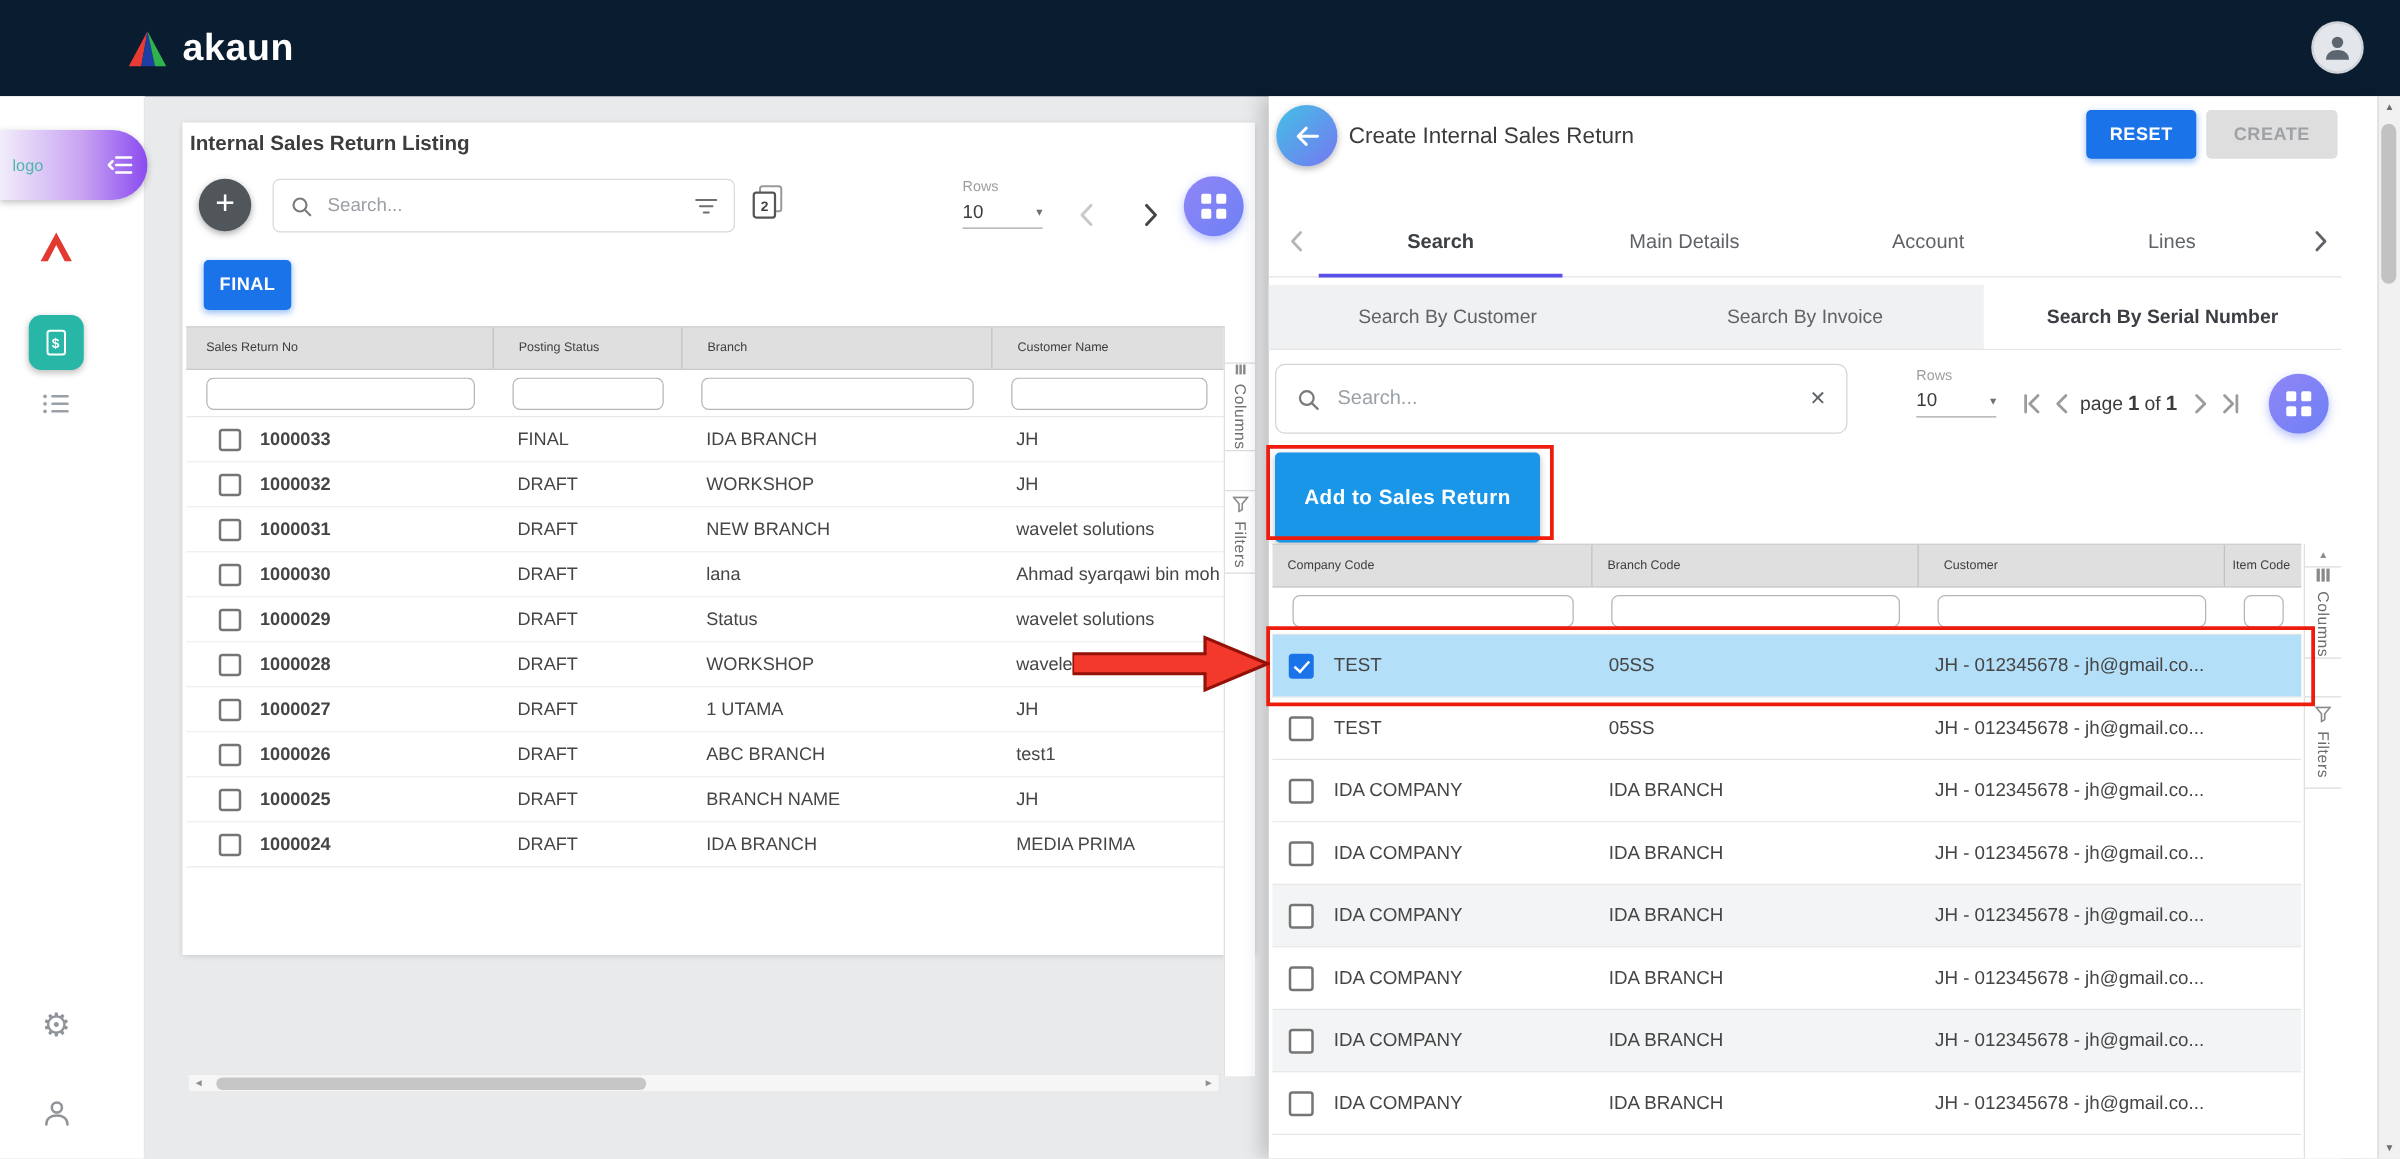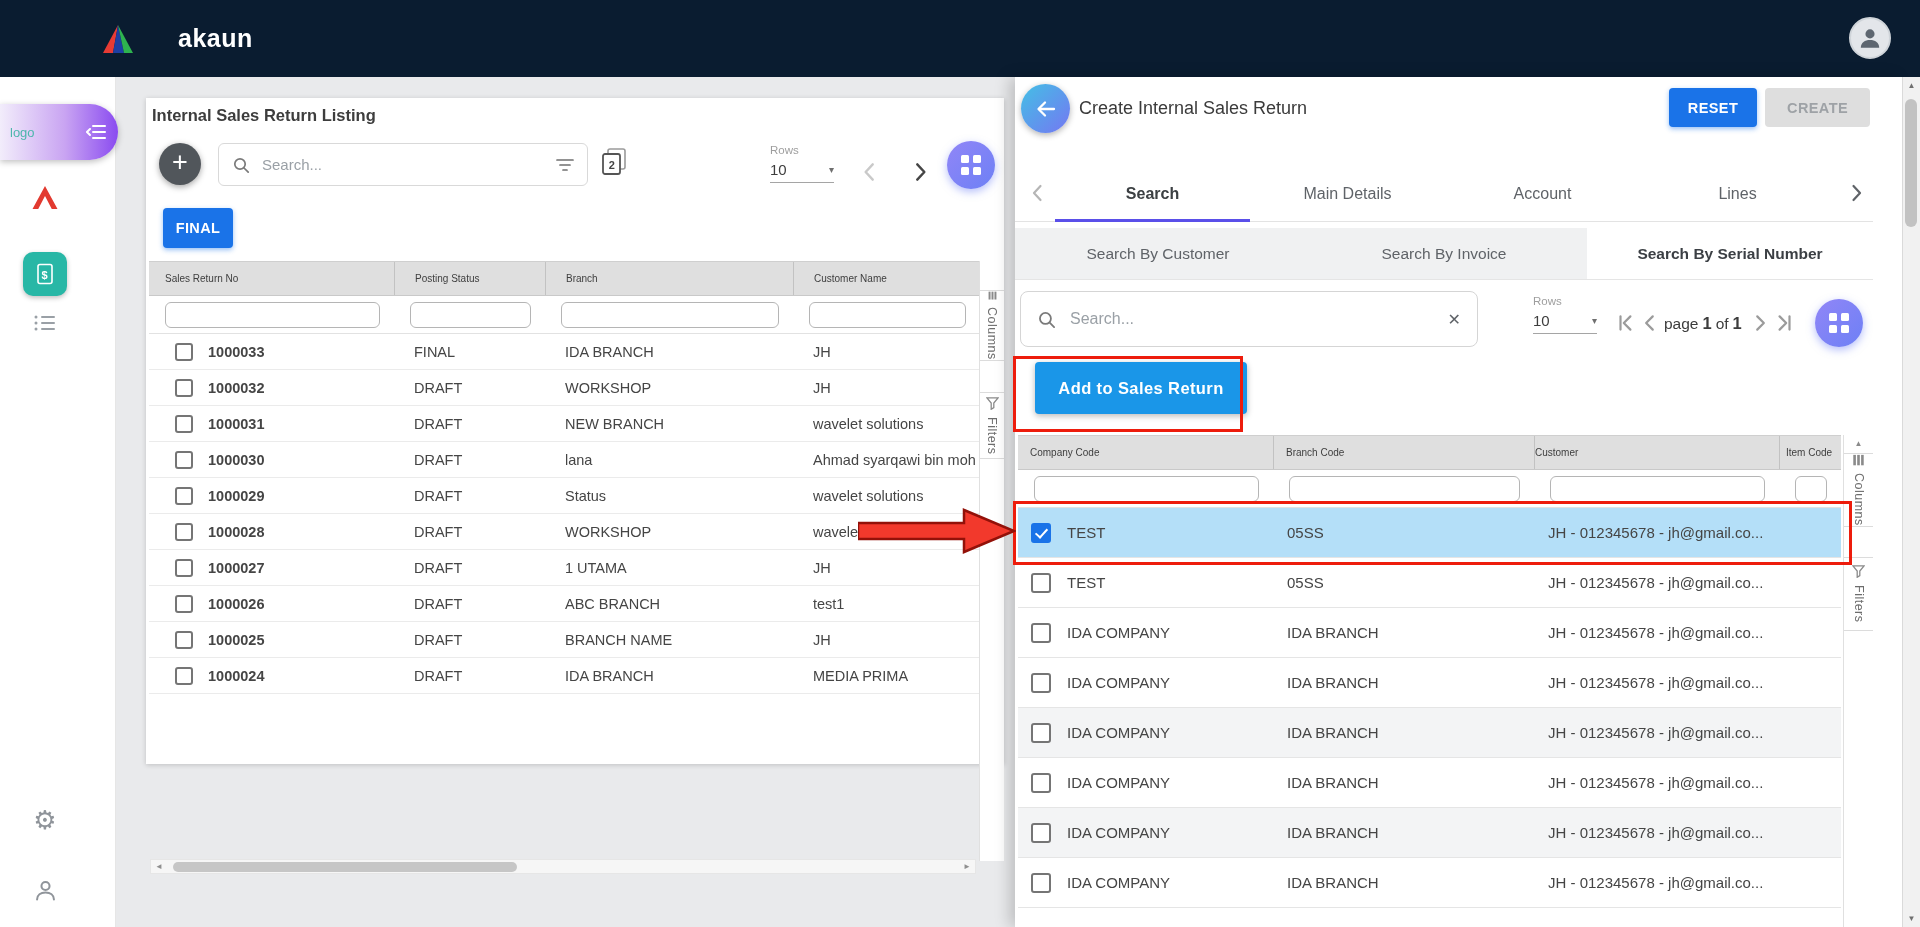--- a/index.html
+++ b/index.html
@@ -3,21 +3,21 @@
 <meta charset="utf-8">
 <style>
   html,body{margin:0;padding:0;}
   body{font-family:"Liberation Sans",sans-serif;background:#e9eaec;}
   .screen{position:relative;width:1920px;height:927px;overflow:hidden;background:#e9eaec;}
   .abs{position:absolute;}
 
   
   .topbar{position:absolute;left:0;top:0;width:1920px;height:77px;background:#0a1c30;}
   .brand{position:absolute;left:100px;top:0;height:77px;display:flex;align-items:center;gap:10px;}
-  .brand-text{color:#fff;font-size:25px;font-weight:700;letter-spacing:.5px;margin-left:32px;}
+  .brand-text{color:#fff;font-size:30px;font-weight:700;letter-spacing:.5px;}
   .avatar{position:absolute;left:1849px;top:17px;width:42px;height:42px;border-radius:50%;background:#e3e6ea;display:flex;align-items:center;justify-content:center;border:2px solid #cfd4d9;box-sizing:border-box;}
 
   
   .sidebar{position:absolute;left:0;top:77px;width:116px;height:850px;background:#fff;border-right:1px solid #e6e6e6;box-sizing:border-box;}
   .logo-pill{position:absolute;left:0;top:27px;width:118px;height:56px;border-radius:0 28px 28px 0;background:linear-gradient(90deg,#f2edfb 0%,#c9a4f2 55%,#8a4bf0 100%);display:flex;align-items:center;padding-left:10px;box-sizing:border-box;box-shadow:0 2px 6px rgba(0,0,0,.25);cursor:pointer;}
   .logo-txt{font-size:13px;color:#4db6ac;}
   .menu-ic{margin-left:auto;margin-right:12px;display:flex;}
   .side-ic{position:absolute;left:22px;width:46px;height:46px;display:flex;align-items:center;justify-content:center;cursor:pointer;}
   .teal-tile{width:44px;height:44px;border-radius:10px;background:#28b7a6;display:flex;align-items:center;justify-content:center;box-shadow:0 2px 5px rgba(0,0,0,.25);}
   .gear-txt{font-size:26px;color:#8f949a;line-height:1;}
@@ -87,24 +87,24 @@
   .subtabs{position:absolute;left:0;top:151px;width:858px;height:52px;display:flex;background:#f0f1f2;border-bottom:1px solid #e5e5e5;box-sizing:border-box;}
   .stab{flex:1;text-align:center;line-height:52px;font-size:15.5px;color:#5f6368;font-weight:500;cursor:pointer;}
   .stab.active{background:#fff;color:#3b3f44;font-weight:600;}
 
   .rsearch{position:absolute;left:5px;top:214px;width:458px;height:56px;border:1px solid #d5d5d5;border-radius:8px;display:flex;align-items:center;padding:0 16px;gap:12px;box-sizing:border-box;background:#fff;}
   .rsearch .search-input{font-size:16px;}
   .clear-x{margin-left:auto;font-size:16px;color:#5f6368;cursor:pointer;}
   .pgn{position:absolute;left:600px;top:228px;height:36px;display:flex;align-items:center;gap:2px;}
   .pg-label{font-size:15.5px;color:#3c3c3c;margin:0 1px;white-space:nowrap;}
   .pg-num{font-weight:700;font-size:16.5px;margin:0 4px;}
-  .add-btn{position:absolute;left:20px;top:285px;width:212px;height:52px;background:#1a96e8;font-size:16.5px;font-weight:600;box-shadow:0 2px 6px rgba(0,0,0,.28);}
+  .add-btn{position:absolute;left:5px;top:285px;width:212px;height:72px;background:#1a96e8;font-size:16.5px;font-weight:600;box-shadow:0 2px 6px rgba(0,0,0,.28);}
 
   .rtable{position:absolute;left:3px;top:358px;width:823px;}
-  .rth1{width:255px;padding-left:12px;}.rth2{width:261px;padding-left:12px;}.rth3{width:245px;padding-left:0;}.rth4{flex:1;padding-left:6px;}
+  .rth1{width:255px;padding-left:12px;}.rth2{width:261px;padding-left:12px;}.rth3{width:245px;padding-left:20px;}.rth4{flex:1;padding-left:6px;}
   .rtf1{width:255px;}.rtf2{width:261px;}.rtf3{width:245px;}.rtf4{flex:1;}
   .trow{height:49px;display:flex;align-items:center;border-bottom:1px solid #e5e5e5;font-size:15px;color:#454545;background:#fff;cursor:pointer;}
   .rbody > .trow:nth-child(2n+5){background:#f3f4f5;}
   .trow.selected{background:#b4dff8;}
   .rc1{width:255px;display:flex;align-items:center;}
   .rc1 .cb{margin-left:13px;width:20px;height:20px;}
   .rc1 .cb.checked::after{left:5px;top:1px;width:5px;height:10px;}
   .rc1 .ct{margin-left:16px;}
   .rc2{width:261px;padding-left:14px;box-sizing:border-box;}
   .rc3{width:245px;padding-left:14px;box-sizing:border-box;white-space:nowrap;overflow:hidden;}

